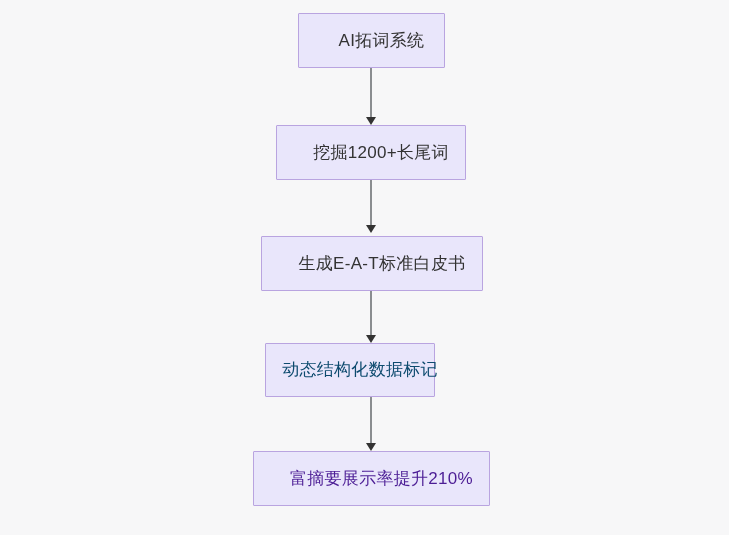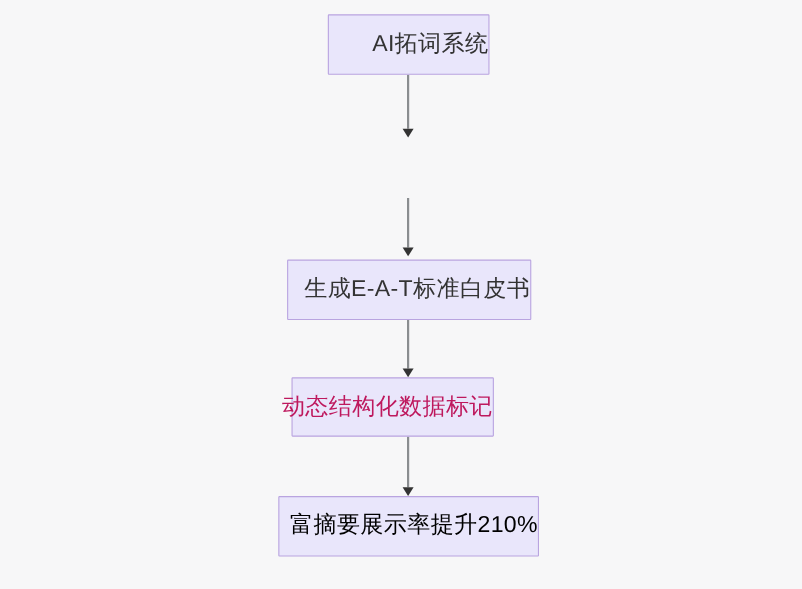--- a/index.html
+++ b/index.html
@@ -20,23 +20,23 @@
     height: 535px;
   }
   .node {
     position: absolute;
     box-sizing: border-box;
     background: #e9e6fb;
     border: 1.6px solid #b9a4e0;
     border-radius: 1px;
     display: flex;
     align-items: center;
-    justify-content: flex-end;
+    justify-content: center;
     color: #333333;
-    font-size: 21px;
+    font-size: 17px;
     line-height: 1.25;
     letter-spacing: 0.3px;
     white-space: nowrap;
     user-select: none;
     padding-left: 20px;
   }
   .node-label {
     display: block;
     text-align: center;
   }
@@ -81,23 +81,26 @@
     <div class="edge-head" style="top: 47px; border-top-color: rgb(51, 51, 51);"></div>
   </div>
   <div class="edge" id="edge-4" style="left: 361px; top: 397px; width: 20px; height: 54px;">
     <div class="edge-line" style="height: 46px; background: rgb(138, 141, 144);"></div>
     <div class="edge-head" style="top: 46px; border-top-color: rgb(51, 51, 51);"></div>
   </div>
 
   <div class="node" id="node-1" style="left: 298px; top: 13px; width: 147px; height: 55px; background: rgb(233, 230, 251); border-color: rgb(185, 164, 224); color: rgb(51, 51, 51);">
     <span class="node-label">AI拓词系统</span>
   </div>
+  <div class="node" id="node-2" style="left: 276px; top: 125px; width: 190px; height: 55px; background: rgb(233, 230, 251); border-color: rgb(185, 164, 224); color: rgb(51, 51, 51);">
+    <span class="node-label">挖掘1200+长尾词</span>
+  </div>
   <div class="node" id="node-3" style="left: 261px; top: 236px; width: 222px; height: 55px; background: rgb(233, 230, 251); border-color: rgb(185, 164, 224); color: rgb(51, 51, 51);">
     <span class="node-label">生成E-A-T标准白皮书</span>
   </div>
-  <div class="node" id="node-4" style="left: 265px; top: 343px; width: 184px; height: 54px; background: rgb(233, 230, 251); border-color: rgb(185, 164, 224); color: #be185d;">
+  <div class="node" id="node-4" style="left: 265px; top: 343px; width: 170px; height: 54px; background: rgb(233, 230, 251); border-color: rgb(185, 164, 224); color: #0c4a6e;">
     <span class="node-label">动态结构化数据标记</span>
   </div>
-  <div class="node" id="node-5" style="left: 253px; top: 451px; width: 237px; height: 55px; background: rgb(233, 230, 251); border-color: rgb(185, 164, 224); color: #000000;">
+  <div class="node" id="node-5" style="left: 253px; top: 451px; width: 237px; height: 55px; background: rgb(233, 230, 251); border-color: rgb(185, 164, 224); color: #4c1d95;">
     <span class="node-label">富摘要展示率提升210%</span>
   </div>
 
 </div>
 
 </body></html>

